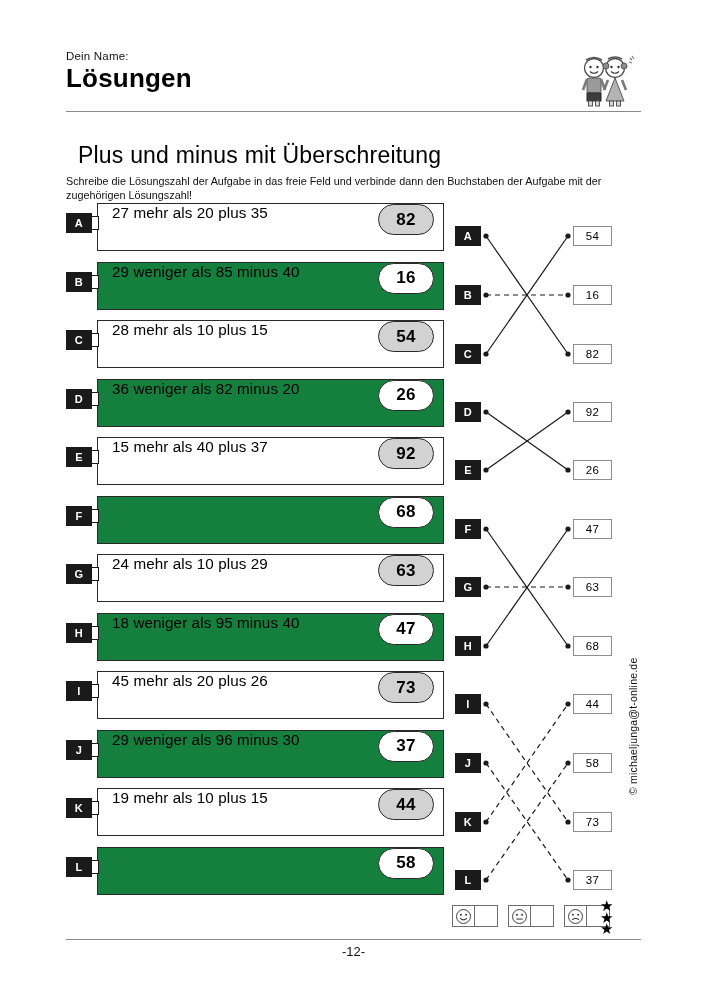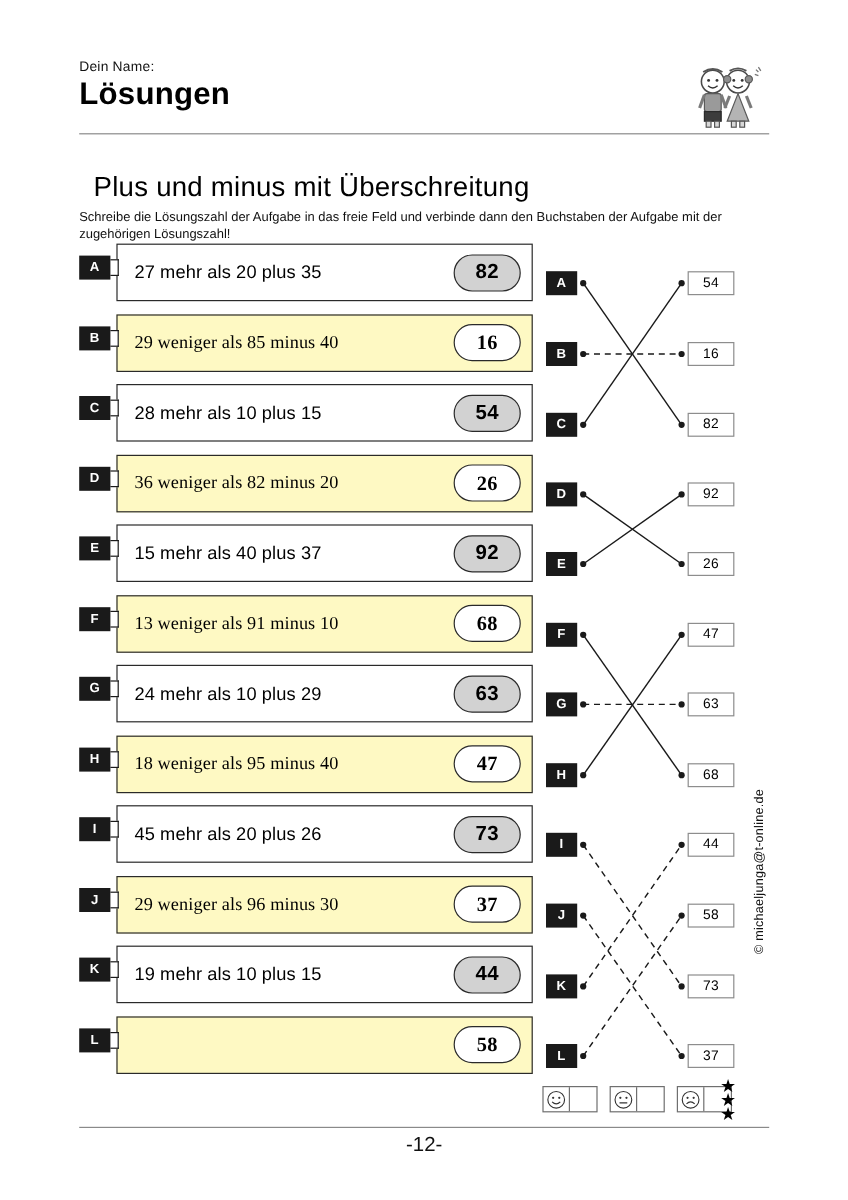--- a/index.html
+++ b/index.html
@@ -87,25 +87,25 @@
     background: #ffffff;
     z-index: 2;
   }
   .task-box {
     position: absolute;
     left: 31px; top: 0;
     right: 0; height: 48px;
     border: 1.3px solid #2a2a2a;
     background: #ffffff;
     display: flex;
-    align-items: center;
+    align-items: flex-start;
     padding: 0 9px 0 14px;
     z-index: 1;
   }
-  .task-row.shaded .task-box { background: #fef9c3; font-family: Liberation Serif, serif; }
+  .task-row.shaded .task-box { background: #15803d; }
   .task-text {
     font-size: 15.2px;
     letter-spacing: .1px;
     white-space: nowrap;
     flex: 0 0 auto;
   }
   .answer-bubble {
     margin-left: auto;
     min-width: 56px;
     height: 31px;
@@ -198,21 +198,21 @@
     position: absolute;
     left: 66px; top: 939px;
     width: 575px; height: 0;
     border-top: 1.4px solid #8a8a8a;
   }
   .page-number {
     position: absolute;
     left: 0; top: 944px;
     width: 707px;
     text-align: center;
-    font-size: 17px;
+    font-size: 13px;
     color: #111;
   }
 </style>
 </head>
 <body>
 
 <div class="page">
 
   <div class="header">
     <p class="dein-name">Dein Name:</p>
@@ -293,21 +293,20 @@
         <div class="badge-tab"></div>
         <div class="task-box">
           <span class="task-text">15 mehr als 40 plus 37</span>
           <span class="answer-bubble">92</span>
         </div>
       </div>
       <div class="task-row shaded">
         <div class="task-badge">F</div>
         <div class="badge-tab"></div>
         <div class="task-box">
-          <span class="task-text">13 weniger als 91 minus 10</span>
           <span class="answer-bubble">68</span>
         </div>
       </div>
       <div class="task-row">
         <div class="task-badge">G</div>
         <div class="badge-tab"></div>
         <div class="task-box">
           <span class="task-text">24 mehr als 10 plus 29</span>
           <span class="answer-bubble">63</span>
         </div>

